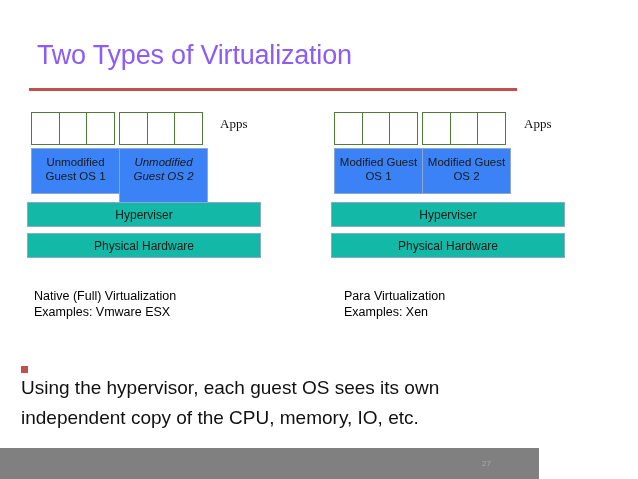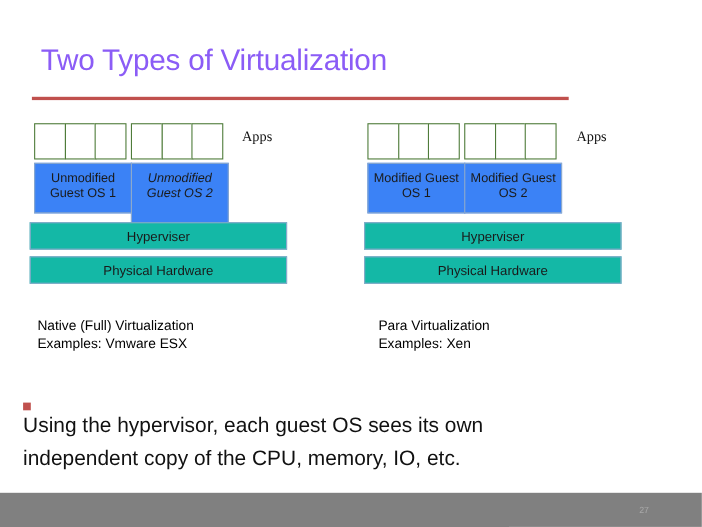--- a/index.html
+++ b/index.html
@@ -120,21 +120,21 @@
     line-height: 30px;
     color: #111111;
     max-width: 500px;
   }
 
   
   .footer-bar {
     position: absolute;
     left: 0;
     bottom: 0;
-    width: 638px;
+    width: 539px;
     height: 31px;
     background: #808080;
     text-decoration: underline;
   }
   .page-number {
     position: absolute;
     right: 48px;
     bottom: 11px;
     font-size: 8px;
     color: #a8a8a8;

